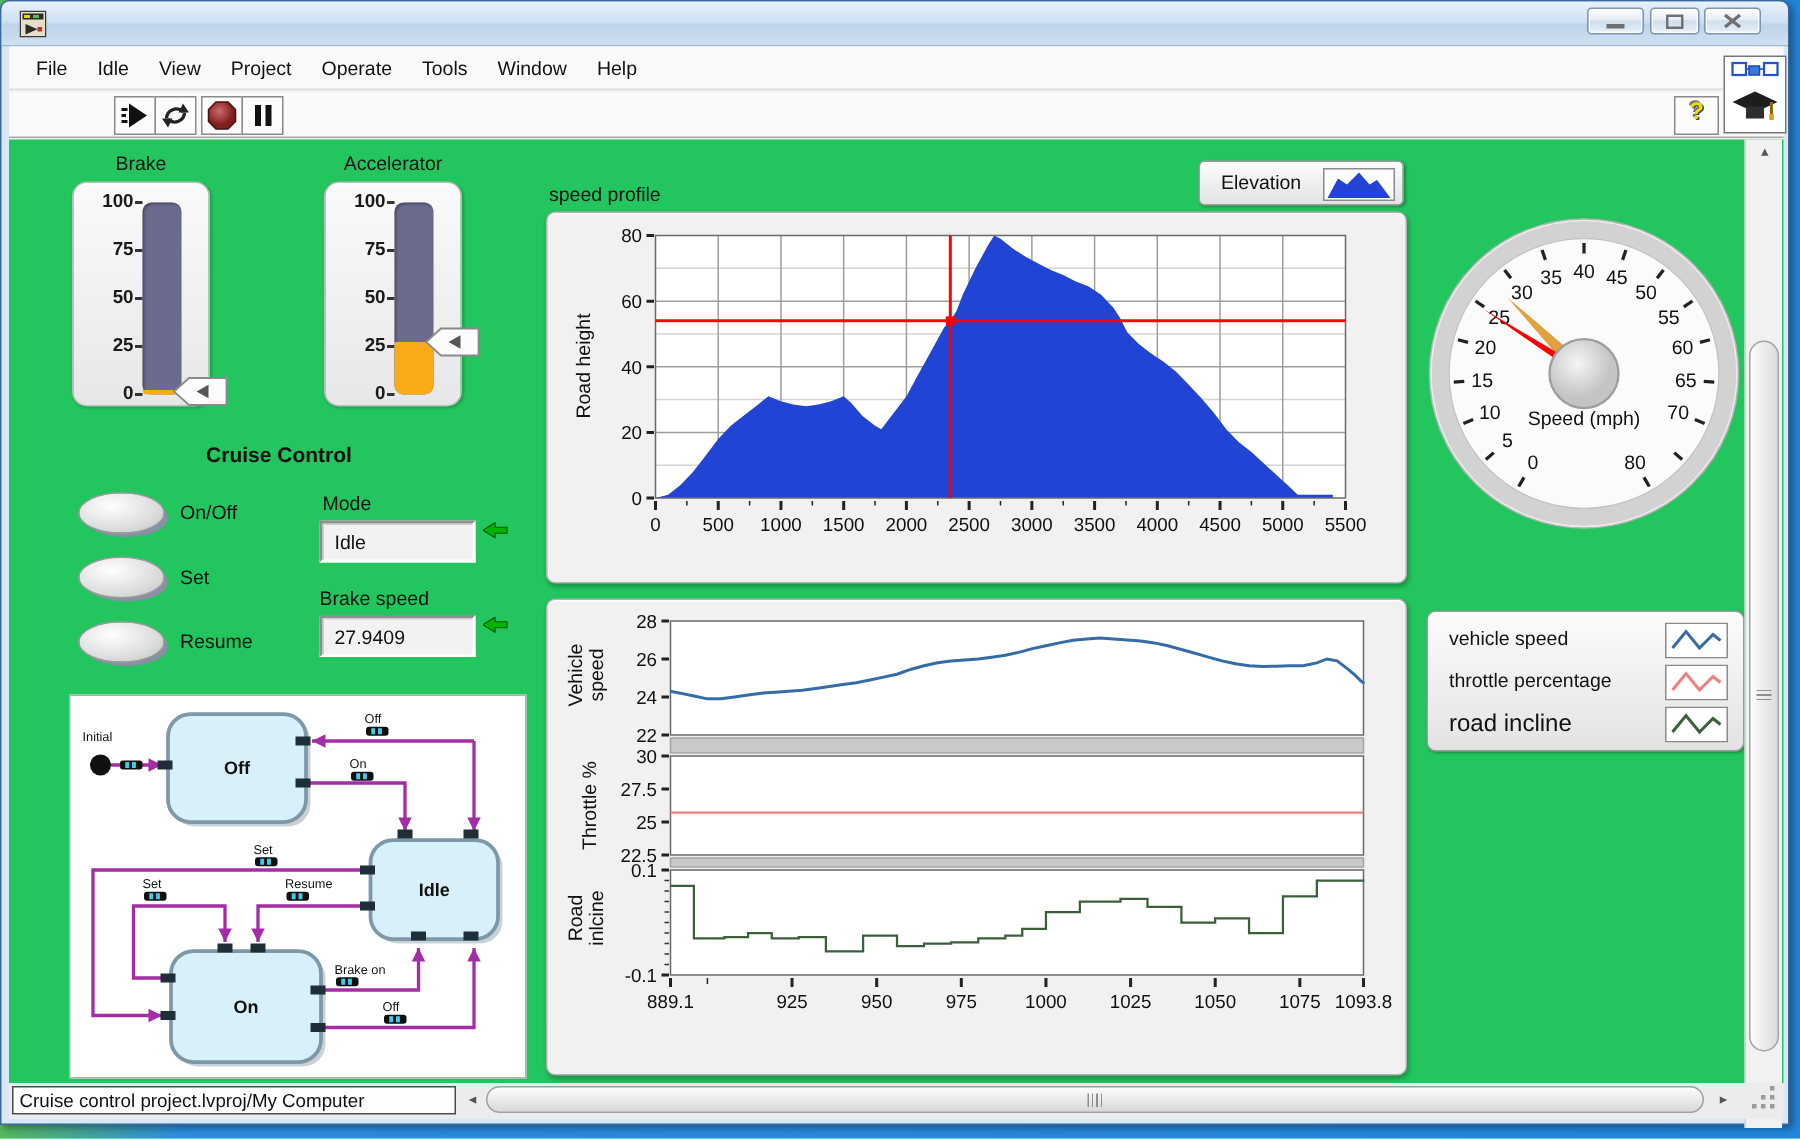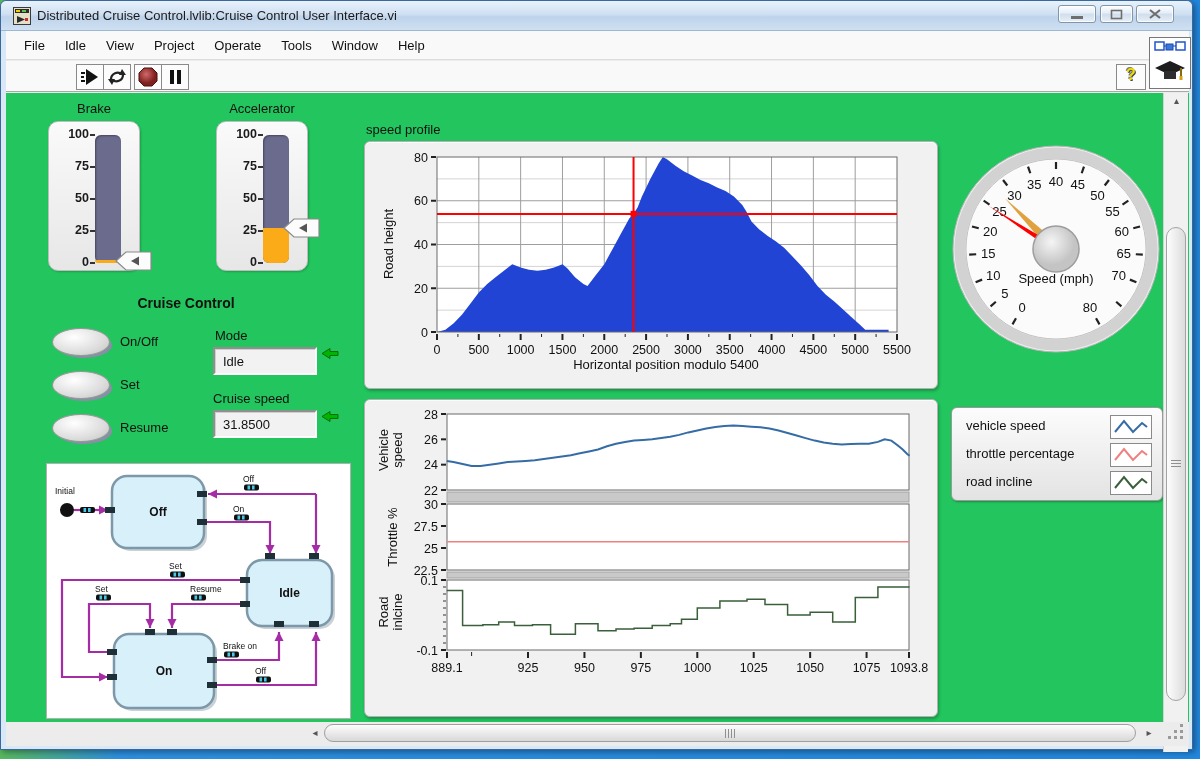--- a/index.html
+++ b/index.html
@@ -72,21 +72,20 @@
 
     <div id="titlebar">
       <svg class="abs" style="left:12px;top:6px" width="18" height="18">
         <rect x="0.5" y="0.5" width="17" height="17" fill="#e6dfc8" stroke="#3a3a3a"></rect>
         <rect x="2" y="2" width="14" height="4" fill="#2b2b2b"></rect>
         <rect x="3" y="3" width="4" height="2" fill="#f5d000"></rect>
         <rect x="9" y="3" width="4" height="2" fill="#58c058"></rect>
         <polygon points="4,9 12,12.5 4,16" fill="#2b2b2b"></polygon>
         <rect x="12" y="11" width="3" height="3" fill="#c03030"></rect>
       </svg>
-      <div id="window-title">Distributed Cruise Control.lvlib:Cruise Control User Interface.vi</div>
       <div class="capbtn" style="left:1057px;width:38px">
         <svg width="36" height="16">
             <rect x="12" y="10" width="12" height="3" fill="#6e6e6e"></rect>
           </svg>
       </div>
       <div class="capbtn" style="left:1099px;width:33px">
         <svg width="31" height="16">
             <rect x="10.5" y="4.5" width="10" height="8" fill="none" stroke="#6e6e6e" stroke-width="1.6"></rect>
           </svg>
       </div>
@@ -217,23 +216,23 @@
         <div class="pillbtn" style="left:46px;top:321px"></div>
         <div class="lv-label abs" style="left:114px;top:327px">Resume</div>
 
         <div class="lv-label abs" style="left:209px;top:235px">Mode</div>
         <div class="lvfield" style="left:207px;top:254px">
           <span>Idle</span>
         </div>
         <svg class="abs" style="left:316px;top:255px" width="17" height="11">
           <polygon points="0,5.5 8,0.5 8,3.5 16,3.5 16,7.5 8,7.5 8,10.5" fill="#00b400" stroke="#045a04" stroke-width="0.8"></polygon>
         </svg>
-        <div class="lv-label abs" style="left:207px;top:298px">Cruise speed</div>
+        <div class="lv-label abs" style="left:207px;top:298px">Brake speed</div>
         <div class="lvfield" style="left:207px;top:317px">
-          <span>31.8500</span>
+          <span>27.9409</span>
         </div>
         <svg class="abs" style="left:316px;top:318px" width="17" height="11">
           <polygon points="0,5.5 8,0.5 8,3.5 16,3.5 16,7.5 8,7.5 8,10.5" fill="#00b400" stroke="#045a04" stroke-width="0.8"></polygon>
         </svg>
 
         <div class="abs" style="left:40px;top:370px;width:305px;height:256px;background:#fff;border:1px solid #b0b0b0">
           <svg id="sc-svg" width="303" height="254">
               <rect x="68" y="15" width="92" height="72" rx="15" fill="rgba(105,125,140,.35)"></rect>
               <rect x="65" y="12" width="92" height="72" rx="15" fill="#d8f0fa" stroke="#7d98a8" stroke-width="2.5"></rect>
               <text x="111" y="52" text-anchor="middle" font-size="12" font-weight="bold" fill="#111">Off</text>
@@ -381,22 +380,28 @@
               <line x1="260.1818181818182" y1="192" x2="260.1818181818182" y2="195" stroke="#222"></line>
               <line x1="302" y1="192" x2="302" y2="195" stroke="#222"></line>
               <line x1="343.8181818181818" y1="192" x2="343.8181818181818" y2="195" stroke="#222"></line>
               <line x1="385.6363636363636" y1="192" x2="385.6363636363636" y2="195" stroke="#222"></line>
               <line x1="427.45454545454544" y1="192" x2="427.45454545454544" y2="195" stroke="#222"></line>
               <line x1="469.27272727272725" y1="192" x2="469.27272727272725" y2="195" stroke="#222"></line>
               <line x1="511.0909090909091" y1="192" x2="511.0909090909091" y2="195" stroke="#222"></line>
             </svg>
         </div>
         <div class="vlabel" style="left:329px;top:143px;width:110px;height:16px">Road height</div>
-        <div class="abs" style="left:510px;top:264px;width:300px;text-align:center;font-size:13px;color:#111">Horizontal position modulo 5400</div>
-
+
+        <div class="raisedbox" style="left:793px;top:14px;width:137px;height:30px">
+          <span class="abs" style="left:14px;top:6px;font-size:13px;color:#111">Elevation</span>
+          <svg class="abs" style="left:82px;top:3.5px" width="48" height="22">
+            <rect x="0.5" y="0.5" width="47" height="21" fill="#fff" stroke="#8a8a8a"></rect>
+            <polygon id="elev-icon-shape" points="3,20 10,7 16,11 24,3 31,11 36,8 45,20" fill="#2343d7"></polygon>
+          </svg>
+        </div>
 
         <svg id="gauge-svg" class="abs" style="left:944px;top:50px" width="212" height="212">
             <defs>
               <radialGradient id="hubg" cx="40%" cy="35%">
                 <stop offset="0%" stop-color="#f5f5f5"></stop>
                 <stop offset="100%" stop-color="#c4c4c4"></stop>
               </radialGradient>
             </defs>
             <circle cx="106" cy="106" r="103" fill="#ededed" stroke="#b5b5b5"></circle>
             <circle cx="106" cy="106" r="96" fill="none" stroke="#d2d2d2" stroke-width="11"></circle>
@@ -518,40 +523,41 @@
               <div class="abs" style="left: 0px; top: 34px; width: 210px; height: 26px;">
                 <div class="abs" style="left: 14px; top: 4px; font-size: 13px; color: rgb(17, 17, 17);">throttle percentage</div>
                 <div class="abs" style="left: 158px; top: 1px;">
                   <svg width="42" height="24">
                     <rect x="0.5" y="0.5" width="41" height="23" fill="#fff" stroke="#8a8a8a"></rect>
                     <polyline points="5,17 14,6 23,17 32,8 37,12" fill="none" stroke="#f08080" stroke-width="2"></polyline>
                   </svg>
                 </div>
               </div>
               <div class="abs" style="left: 0px; top: 62px; width: 210px; height: 26px;">
-                <div class="abs" style="left: 14px; top: 4px; font-size: 13px; color: rgb(17, 17, 17);">road incline</div>
+                <div class="abs" style="left: 14px; top: 4px; font-size: 16px; color: rgb(17, 17, 17);">road incline</div>
                 <div class="abs" style="left: 158px; top: 1px;">
                   <svg width="42" height="24">
                     <rect x="0.5" y="0.5" width="41" height="23" fill="#fff" stroke="#8a8a8a"></rect>
                     <polyline points="5,17 14,6 23,17 32,8 37,12" fill="none" stroke="#3a5f3a" stroke-width="2"></polyline>
                   </svg>
                 </div>
               </div>
             </div>
         </div>
 
 
         <div id="vscroll" style="left:1157px;top:0;height:659px">
           <div class="sbar-arrow" style="left:0;top:2px;width:25px">▴</div>
           <div id="vthumb"></div>
           <div class="sbar-arrow" style="left:0;top:644px;width:25px">▾</div>
         </div>
       </div>
 
       <div id="statusrow">
+        <div id="proj-box">Cruise control project.lvproj/My Computer</div>
         <div class="sbar-arrow" style="left:302px;top:5px;width:14px">◂</div>
         <div id="hthumb"></div>
         <div class="sbar-arrow" style="left:1136px;top:5px;width:14px">▸</div>
         <div id="resize-grip" style="left:1168px;top:8px"></div>
       </div>
 
     </div>
   </div>
 </div>
 

